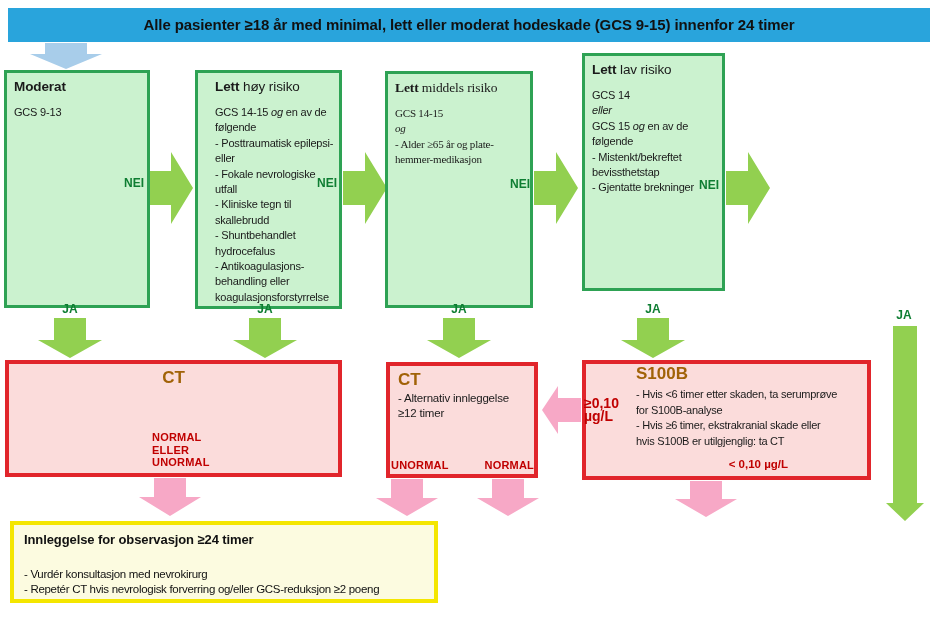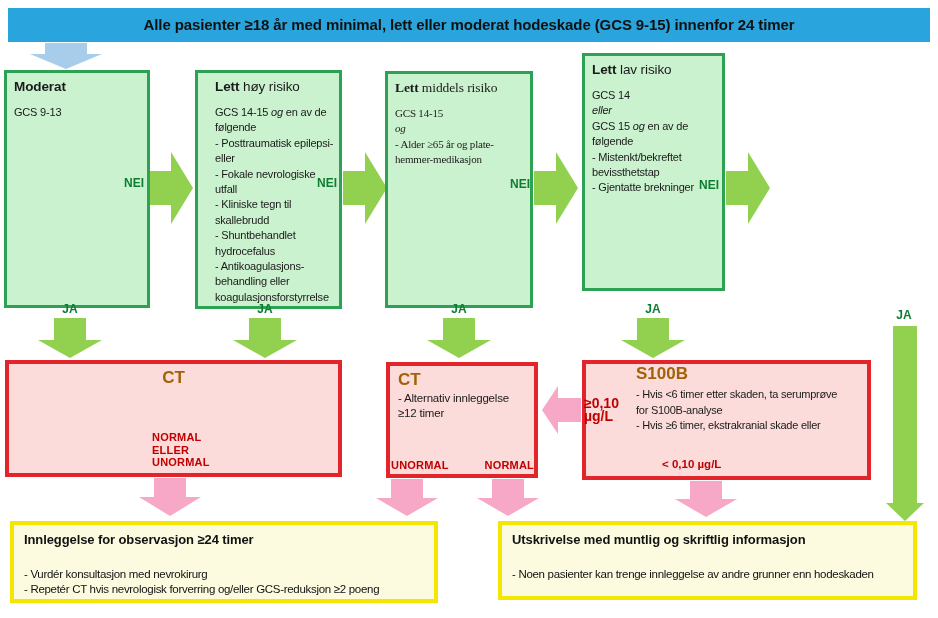--- a/index.html
+++ b/index.html
@@ -45,21 +45,21 @@
   #r2-content{padding:4px 8px;}
   #r2-content .body{font-size:11.5px;line-height:15px;letter-spacing:-0.2px;margin-top:1px;}
   .red-corner{position:absolute;font-size:11px;font-weight:bold;color:var(--red_text);letter-spacing:0.2px;}
   #r2-unormal{left:391px;top:459px;}
   #r2-normal{left:455px;top:459px;width:79px;text-align:right;}
   #r3-content{position:absolute;left:636px;top:364px;width:234px;}
   #r3-content .ct-title{margin-bottom:3px;}
   #r3-content .body{font-size:11px;line-height:15.5px;letter-spacing:-0.25px;}
   #r3-high{position:absolute;left:584px;top:397px;width:50px;font-size:14px;font-weight:bold;
     color:var(--red_text);line-height:13px;}
-  #r3-low{position:absolute;left:662px;top:458px;width:126px;text-align:left;
+  #r3-low{position:absolute;left:662px;top:458px;width:126px;text-align:right;
     font-size:11.5px;font-weight:bold;color:var(--red_text);}
   .ybox{position:absolute;box-sizing:border-box;border:4px solid var(--yellow_border);
     background:var(--yellow_fill);padding:7px 10px;}
   #y1{left:10px;top:521px;width:428px;height:82px;}
   #y2{left:498px;top:521px;width:419px;height:79px;}
   .ytitle{font-size:13px;font-weight:bold;margin-bottom:4px;letter-spacing:-0.1px;color:#111;}
   .ybody{font-size:11.5px;line-height:15px;letter-spacing:-0.3px;color:#111;margin-top:20px;}
   .line{white-space:nowrap;}
 </style>
 </head>
@@ -172,36 +172,31 @@
   <div class="red-corner" id="r2-unormal">UNORMAL</div>
   <div class="red-corner" id="r2-normal">NORMAL</div>
 
   <div class="rbox" id="r3"></div>
   <div id="r3-content">
     <div class="ct-title">S100B</div>
     <div class="body">
         <div class="line"><span>- Hvis &lt;6 timer etter skaden, ta serumprøve</span></div>
         <div class="line"><span>for S100B-analyse</span></div>
         <div class="line"><span>- Hvis ≥6 timer, ekstrakranial skade eller</span></div>
+        <div class="line"><span>hvis S100B er utilgjenglig: ta CT</span></div>
       </div>
   </div>
   <div id="r3-high">
     <div>≥0,10</div>
     <div>µg/L</div>
   </div>
   <div id="r3-low">&lt; 0,10 µg/L</div>
 
   <div class="ybox" id="y1">
     <div class="ytitle">Innleggelse for observasjon ≥24 timer</div>
     <div class="ybody">
         <div class="line"><span>- Vurdér konsultasjon med nevrokirurg</span></div>
         <div class="line"><span>- Repetér CT hvis nevrologisk forverring og/eller GCS-reduksjon ≥2 poeng</span></div>
       </div>
   </div>
 
-  <div class="ybox" id="y2">
-    <div class="ytitle">Utskrivelse med muntlig og skriftlig informasjon</div>
-    <div class="ybody">
-        <div class="line"><span>- Noen pasienter kan trenge innleggelse av andre grunner enn hodeskaden</span></div>
-      </div>
-  </div>
 
 </div>
 
 </body></html>

